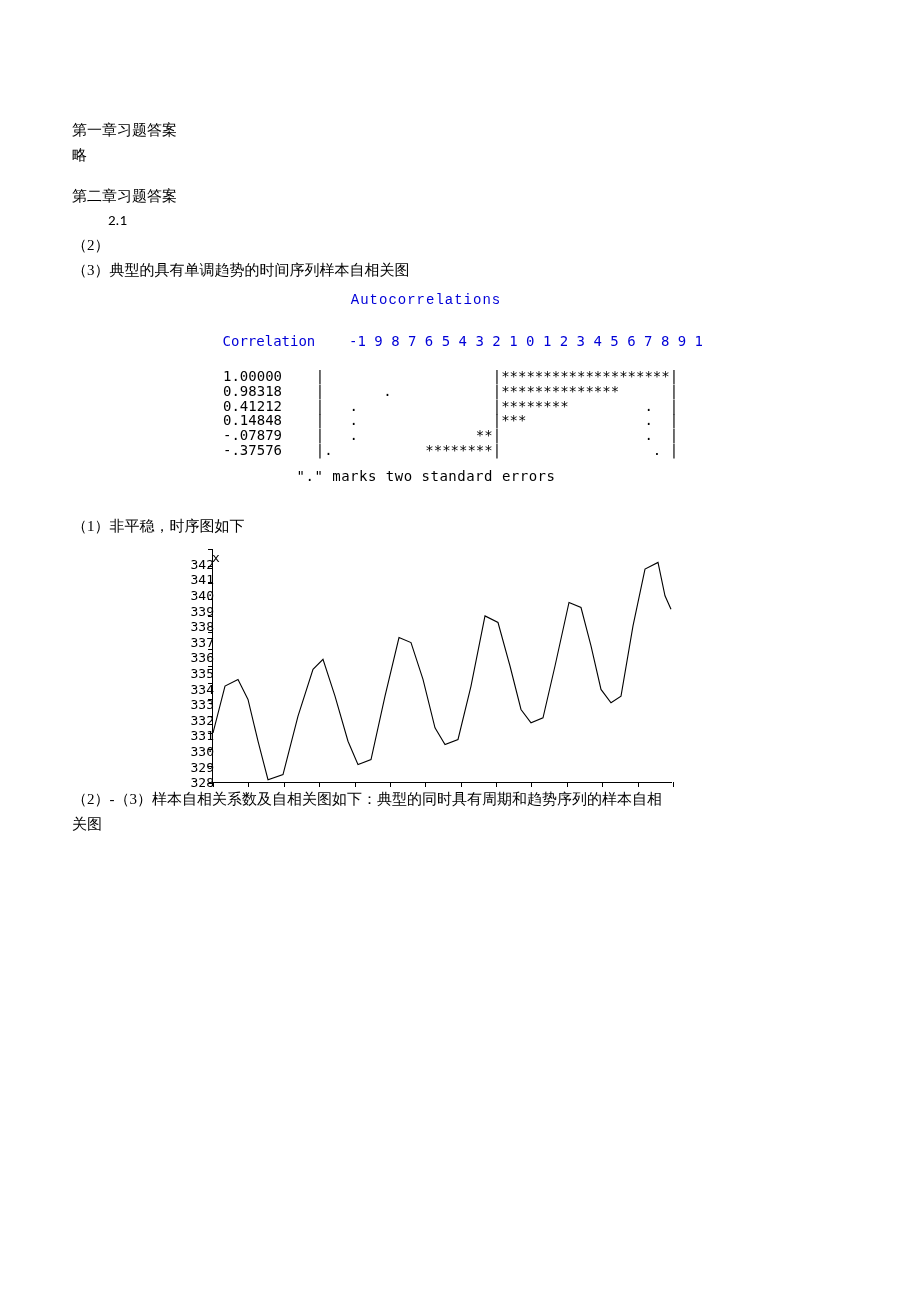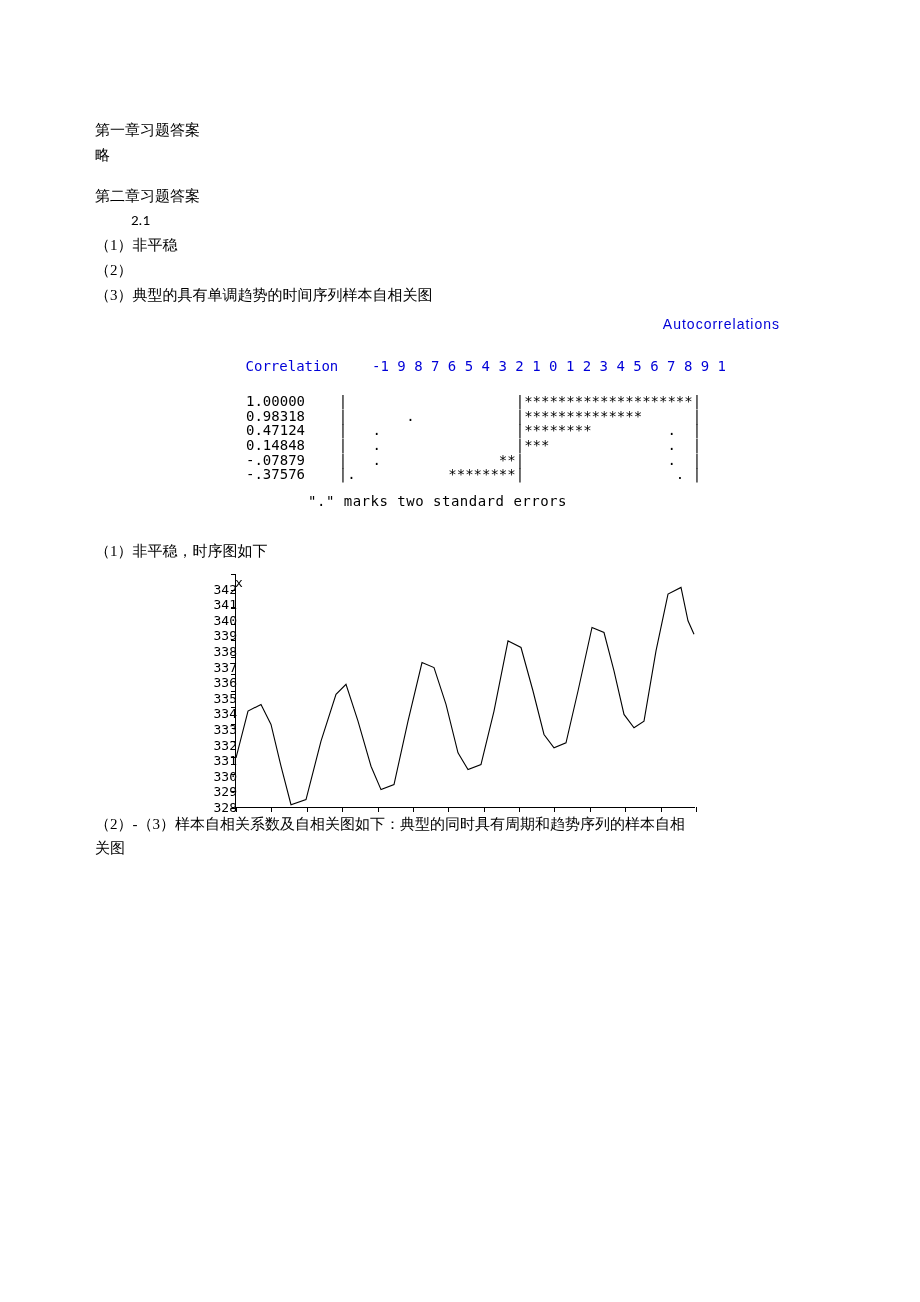--- a/index.html
+++ b/index.html
@@ -7,37 +7,37 @@
   body {
     width: 920px;
     height: 1302px;
     font-family: "SimSun", "宋体", serif;
     font-size: 15px;
     color: #000;
     line-height: 1.65;
     position: relative;
   }
   .page {
-    padding: 118px 140px 0 95px;
+    padding: 118px 140px 0 72px;
   }
   .line { display: block; }
   .spacer { height: 16px; }
 
   
   .acf-wrap {
     margin: 10px 0 4px 0;
     font-family: "NSimSun", "SimSun", monospace;
     font-size: 14px;
     color: #000;
     line-height: 1.05;
   }
   .acf-title {
-    text-align: right;
+    text-align: center;
     color: #0000d8;
-    font-family: Liberation Sans, sans-serif;
+    font-family: Liberation Mono, monospace;
     margin: 4px 0 12px 0;
     letter-spacing: 1px;
   }
   .acf-header {
     color: #0000d8;
     font-family: "NSimSun", "SimSun", monospace;
     white-space: pre;
     margin-bottom: 6px;
     margin-left: 100px;
   }
@@ -83,33 +83,32 @@
 </style>
 </head>
 <body>
 
 <div class="page">
   <span class="line">第一章习题答案</span>
   <span class="line">略</span>
   <div class="spacer"></div>
   <span class="line">第二章习题答案</span>
   <span class="line" style="font-family: Calibri, sans-serif; margin-left: 36px;">2.1</span>
-  <span class="line">（1）非平稳</span>
   <span class="line">（2）</span>
   <span class="line">（3）典型的具有单调趋势的时间序列样本自相关图</span>
 
   <div class="acf-wrap">
     <div class="acf-title">Autocorrelations</div>
     <div class="acf-header">
       <span>Correlation</span><span>    </span><span>-1 9 8 7 6 5 4 3 2 1 0 1 2 3 4 5 6 7 8 9 1</span>
     </div>
     <div id="acf-rows">
         <div class="acf-row"><span class="acf-value">1.00000</span><span class="acf-bar">    |                    |********************|</span></div>
         <div class="acf-row"><span class="acf-value">0.98318</span><span class="acf-bar">    |       .            |**************      |</span></div>
-        <div class="acf-row"><span class="acf-value">0.47124</span><span class="acf-bar">    |   .                |********         .  |</span></div>
+        <div class="acf-row"><span class="acf-value">0.41212</span><span class="acf-bar">    |   .                |********         .  |</span></div>
         <div class="acf-row"><span class="acf-value">0.14848</span><span class="acf-bar">    |   .                |***              .  |</span></div>
         <div class="acf-row"><span class="acf-value">-.07879</span><span class="acf-bar">    |   .              **|                 .  |</span></div>
         <div class="acf-row"><span class="acf-value">-.37576</span><span class="acf-bar">    |.           ********|                  . |</span></div>
       </div>
     <div class="acf-foot">"." marks two standard errors</div>
   </div>
 
   <div style="height:26px"></div>
   <span class="line">（1）非平稳，时序图如下</span>
 

